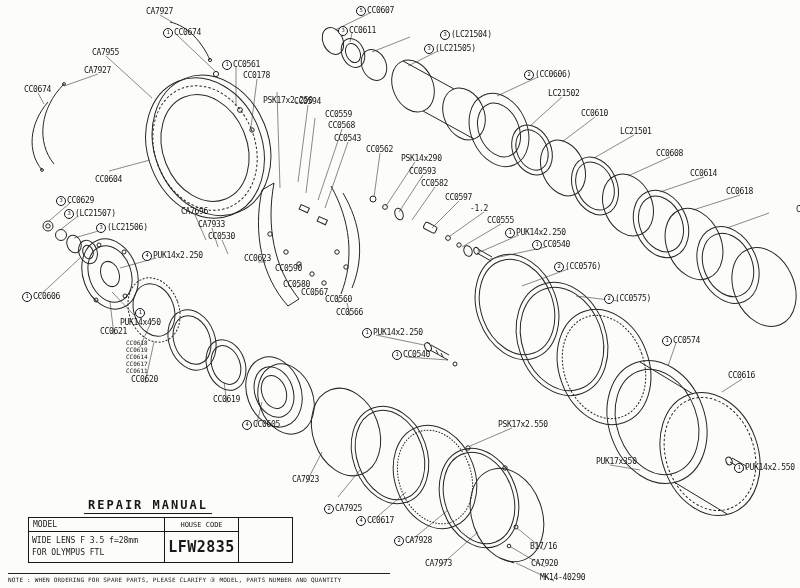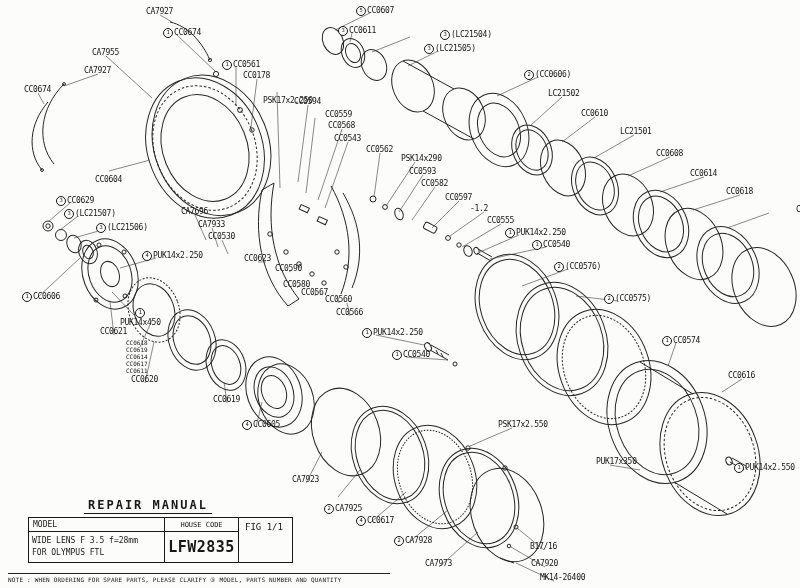--- a/index.html
+++ b/index.html
@@ -539,32 +539,31 @@
     <div class="part-label" style="left: 596px; top: 458px;">
       <span>PUK17x350</span>
     </div>
     <div class="part-label" style="left: 530px; top: 543px;">
       <span>B17/16</span>
     </div>
     <div class="part-label" style="left: 531px; top: 560px;">
       <span>CA7920</span>
     </div>
     <div class="part-label" style="left: 540px; top: 574px;">
-      <span>MK14-26400</span>
+      <span>MK14-40290</span>
     </div>
   </div>
 
 <div class="titleblock">
   <div>
     <span class="tb-heading">REPAIR MANUAL</span>
   </div>
   <div class="tb-table">
     <div class="c-model-label">MODEL</div>
     <div class="c-hc-label">HOUSE CODE</div>
-    <div class="c-fig">FIG 1/1</div>
     <div class="c-model-value">
       <div>WIDE LENS F 3.5 f=28mm</div>
       <div>FOR OLYMPUS FTL</div>
     </div>
     <div class="c-hc-value">LFW2835</div>
   </div>
 </div>
 
 <div class="footnote">NOTE : WHEN ORDERING FOR SPARE PARTS, PLEASE CLARIFY ③ MODEL, PARTS NUMBER AND QUANTITY</div>
 

